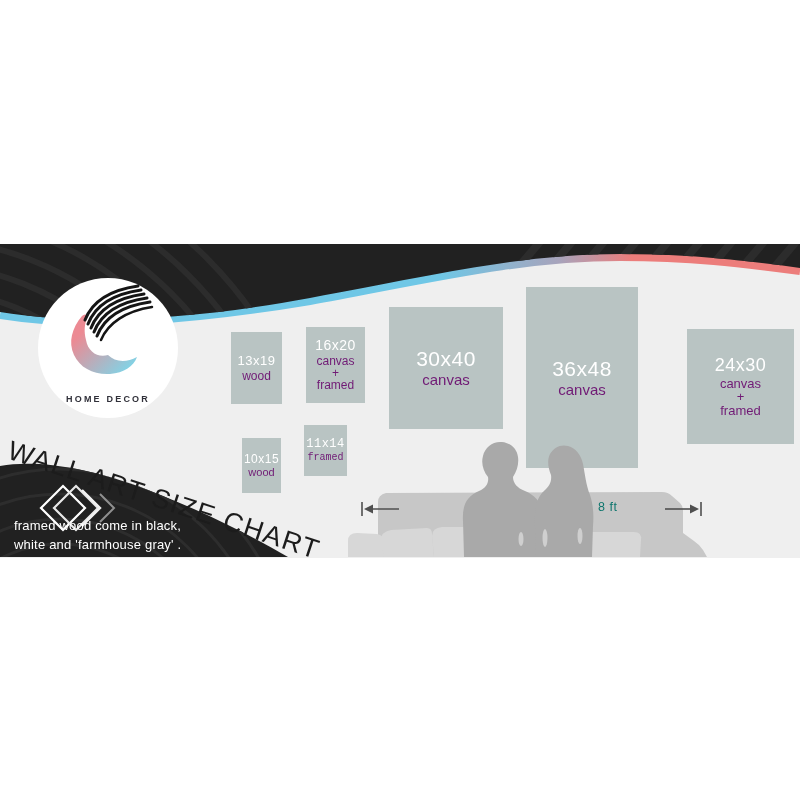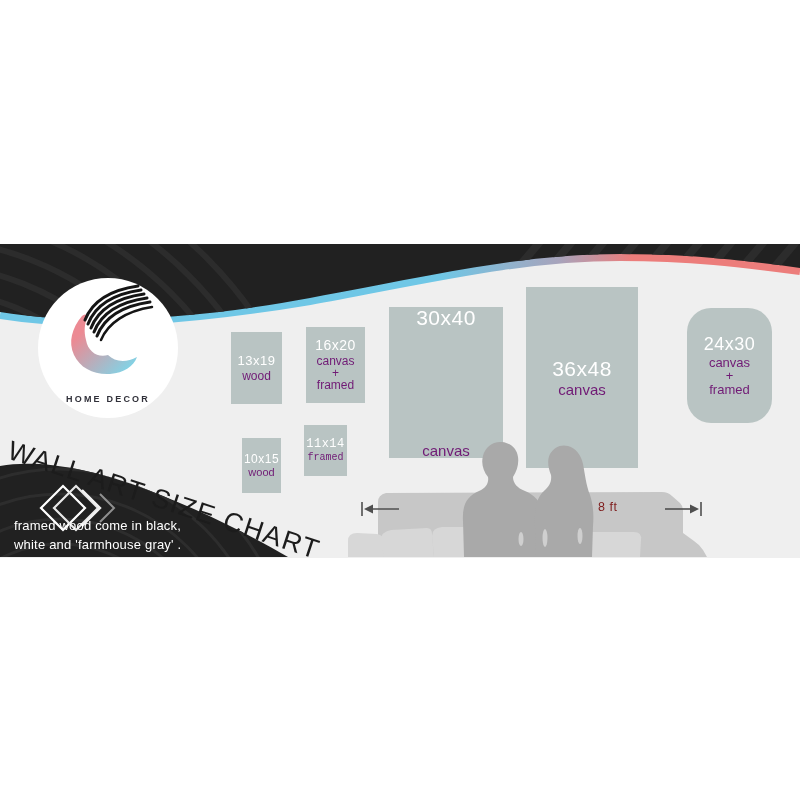--- a/index.html
+++ b/index.html
@@ -15,40 +15,40 @@
   .frame .size{color:#ffffff;letter-spacing:.5px;line-height:1.05;}
   .frame .mat{color:#701a75;white-space:pre-line;line-height:1.02;margin-top:2px;}
   #f1{left:231px;top:88px;width:51px;height:72px;}
   #f1 .size{font-size:13px;} #f1 .mat{font-size:12px;}
   #f2{left:306px;top:83px;width:59px;height:76px;}
   #f2 .size{font-size:14px;} #f2 .mat{font-size:12px;}
   #f3{left:242px;top:194px;width:39px;height:55px;}
   #f3 .size{font-size:12px;} #f3 .mat{font-size:11px;}
   #f4{left:304px;top:181px;width:43px;height:51px;font-family:Liberation Mono, monospace;}
   #f4 .size{font-size:12px;} #f4 .mat{font-size:10px;}
-  #f5{left:389px;top:63px;width:114px;height:151px;justify-content:space-between;}
+  #f5{left:389px;top:63px;width:114px;height:122px;}
   #f5 .size{font-size:21px;} #f5 .mat{font-size:15px;}
   #f6{left:526px;top:43px;width:112px;height:181px;}
   #f6 .size{font-size:21px;} #f6 .mat{font-size:15px;}
-  #f7{left:687px;top:64px;width:85px;height:115px;border-radius:24px;}
+  #f7{left:687px;top:85px;width:107px;height:115px;}
   #f7 .size{font-size:18px;} #f7 .mat{font-size:13px;}
   #front-svg{z-index:3;}
   .logo-circle{position:absolute;left:38px;top:34px;width:140px;height:140px;
                background:#ffffff;border-radius:50%;z-index:4;}
   .logo-circle svg{position:absolute;left:0;top:0;}
   .brand-name{position:absolute;left:0;top:95px;width:140px;text-align:center;
               font-size:17px;letter-spacing:1.5px;color:#31313a;font-weight:500;}
   .brand-sub{position:absolute;left:0;top:116px;width:140px;text-align:center;
              font-size:9px;letter-spacing:2.2px;color:#31313a;font-weight:700;}
   #title-svg{z-index:5;pointer-events:none;}
   .note{position:absolute;left:14px;color:#ffffff;font-size:13px;z-index:5;
         letter-spacing:.2px;}
   #note1{top:274px;} #note2{top:293px;}
   .measure-label{position:absolute;left:598px;top:256px;font-size:12.5px;
-                 color:#7f1d1d;z-index:4;letter-spacing:.5px;}
+                 color:#0f766e;z-index:4;letter-spacing:.5px;}
 </style>
 </head>
 <body>
 
 <div class="banner">
 
   <svg id="back-svg" class="layer" viewBox="0 0 800 314">
     <defs>
       <linearGradient id="accent" gradientUnits="userSpaceOnUse" x1="0" y1="0" x2="800" y2="0">
         <stop offset="0.55" stop-color="#6fc7e6"></stop>

